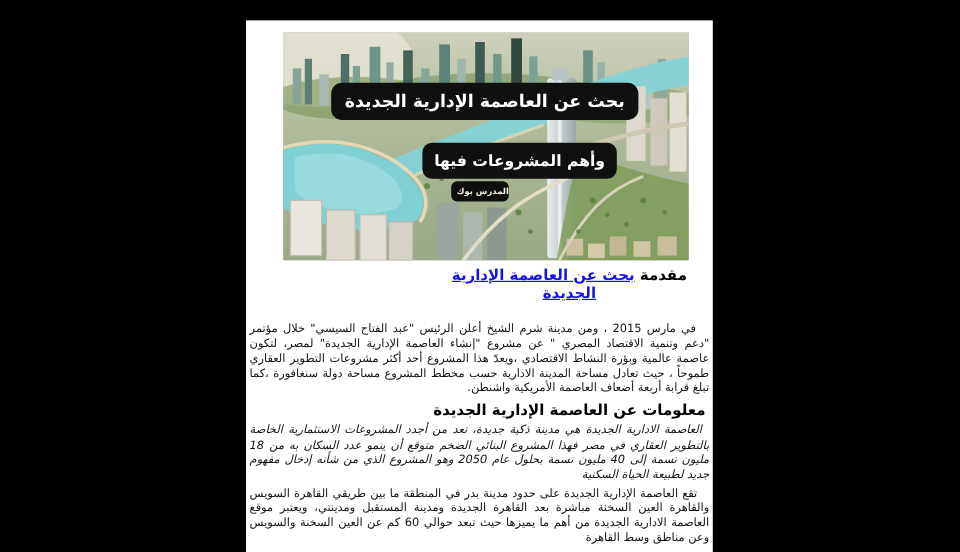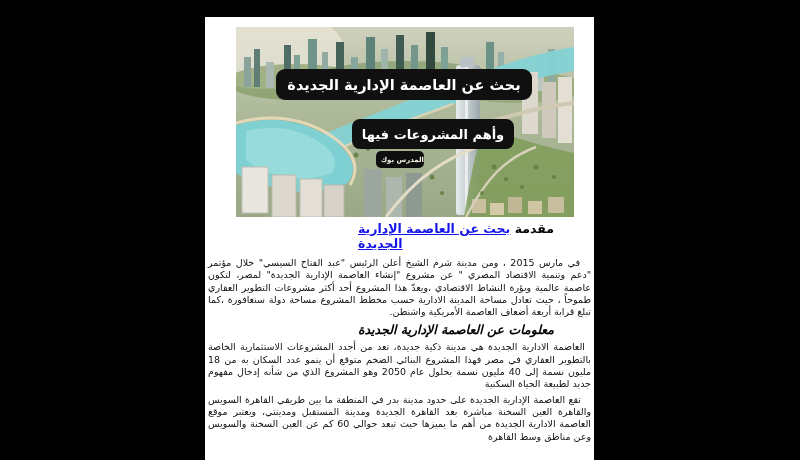--- a/index.html
+++ b/index.html
@@ -14,28 +14,28 @@
   .banner{position:absolute;background:#101010;color:#fff;display:flex;align-items:center;
           justify-content:center;font-weight:bold;white-space:nowrap;direction:rtl;}
   .banner1{left:40px;top:42px;width:256px;height:31px;border-radius:9px;font-size:14.5px;}
   .banner2{left:80px;top:92px;width:162px;height:30px;border-radius:8px;font-size:13px;margin-left:36px;}
   .badge{position:absolute;left:140px;top:124px;width:48px;height:17px;border-radius:5px;
          background:#0e0e0e;color:#f5efe2;display:flex;align-items:center;justify-content:flex-start;
          font-size:7px;font-weight:bold;direction:rtl;}
   
   .article{padding:0 3px;}
   h1,h2,h3{margin:0;font-size:12.5px;line-height:15px;color:#000;font-weight:bold;
-           text-align:left;padding-left:150px;}
+           text-align:center;padding-left:150px;}
   h1{margin-top:4px;}
   h1 a{color:#1414e6;text-decoration:underline;cursor:pointer;}
-  h2{margin-top:4px;font-style:italic;}
+  h2{margin-top:4px;}
   h3{margin-top:4px;}
   p{margin:0;font-size:9.5px;line-height:12.3px;color:#101010;text-align:justify;}
-  .p1{margin-top:6px;text-indent:11px;}
-  .p2a{margin-top:4px;text-indent:6px;}
+  .p1{margin-top:18px;text-indent:11px;}
+  .p2a{margin-top:4px;text-indent:6px;font-style:italic;}
   .p2b{margin-top:2px;text-indent:8px;}
   .p3{margin-top:3px;text-indent:10px;}
 </style>
 </head>
 <body>
 
 <div class="canvas">
   <div class="paper">
 
     <div class="hero">

